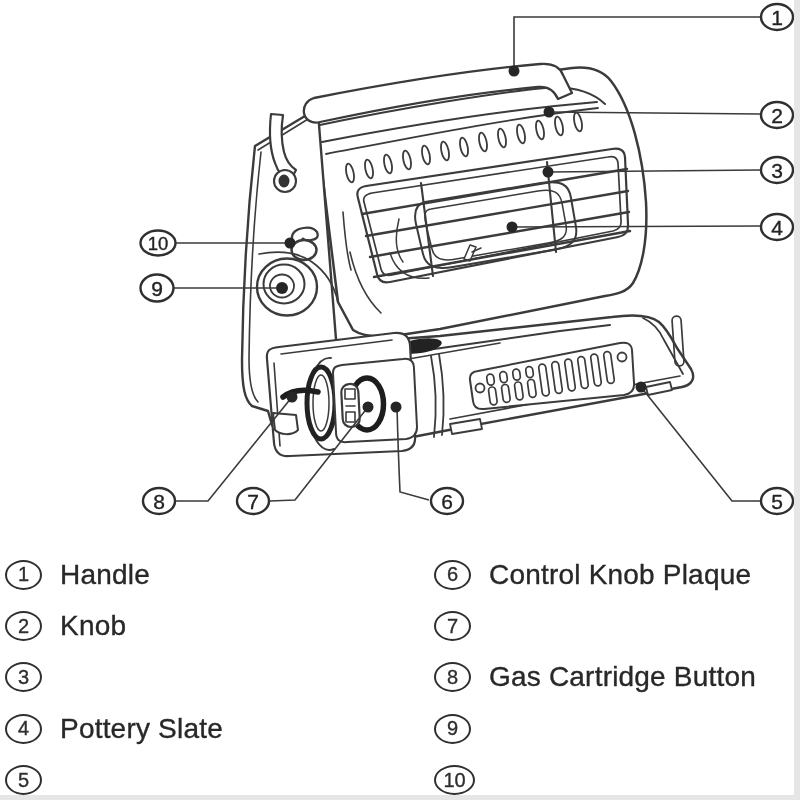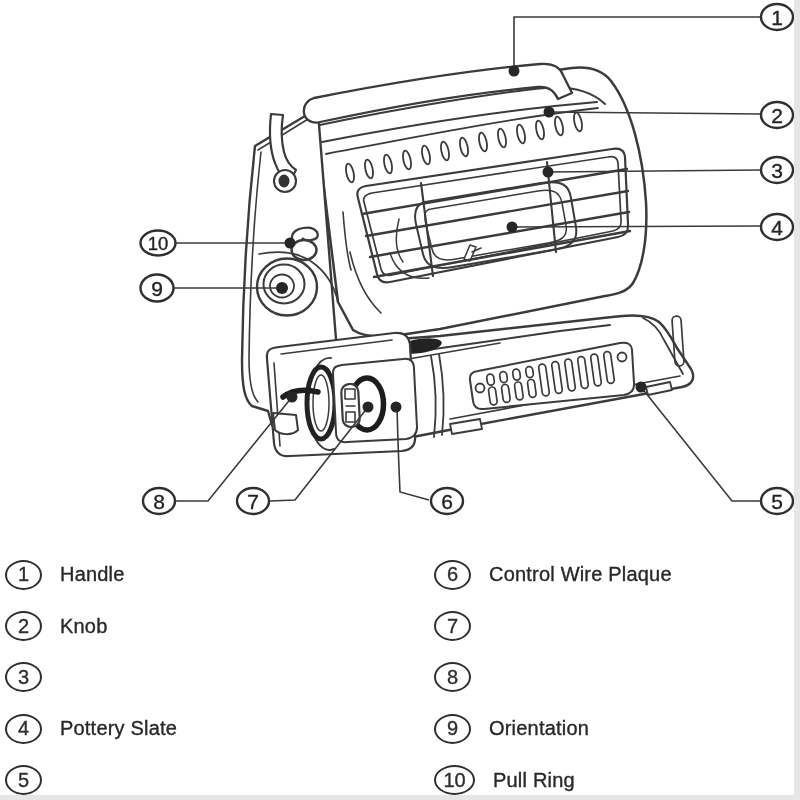--- a/index.html
+++ b/index.html
@@ -11,21 +11,21 @@
   svg text.callout-num.small{font-size:18.5px;}
   .legend{position:absolute;top:549px;left:0;width:800px;color:#2b2b2b;}
   .legend-col{position:absolute;top:0;}
   .legend-col.left{left:5px;}
   .legend-col.right{left:434px;}
   .legend-row{height:51.4px;display:flex;align-items:center;}
   .num-badge{flex:0 0 auto;width:33px;height:26px;border:2.3px solid #2f2f2f;border-radius:50%;
          display:flex;align-items:center;justify-content:center;font-size:20px;
          -webkit-text-stroke:.35px #2f2f2f;color:#2f2f2f;}
   .num-badge.wide{width:37px;}
-  .part-label{margin-left:18px;font-size:20px;letter-spacing:.2px;color:#282828;
+  .part-label{margin-left:18px;font-size:28px;letter-spacing:.2px;color:#282828;
          -webkit-text-stroke:.35px #282828;white-space:nowrap;}
   .edge-right{position:absolute;right:0;top:0;width:6px;height:800px;background:#e6e6e6;}
   .edge-bottom{position:absolute;left:0;bottom:0;width:800px;height:5px;background:#e6e6e6;}
 </style>
 </head>
 <body>
 
 <div class="stage">
 
   <svg class="diagram-svg" width="800" height="540" viewBox="0 0 800 540">
@@ -298,34 +298,33 @@
         <span class="num-badge">4</span>
         <span class="part-label">Pottery Slate</span>
       </div>
       <div class="legend-row">
         <span class="num-badge">5</span>
       </div>
     </div>
     <div class="legend-col right">
       <div class="legend-row">
         <span class="num-badge">6</span>
-        <span class="part-label">Control Wire Plaque</span>
+        <span class="part-label">Control Knob Plaque</span>
       </div>
       <div class="legend-row">
         <span class="num-badge">7</span>
       </div>
       <div class="legend-row">
         <span class="num-badge">8</span>
+        <span class="part-label">Gas Cartridge Button</span>
       </div>
       <div class="legend-row">
         <span class="num-badge">9</span>
-        <span class="part-label">Orientation</span>
       </div>
       <div class="legend-row">
         <span class="num-badge wide">10</span>
-        <span class="part-label">Pull Ring</span>
       </div>
     </div>
   </div>
 
   <div class="edge-right"></div>
   <div class="edge-bottom"></div>
 </div>
 
 </body></html>

